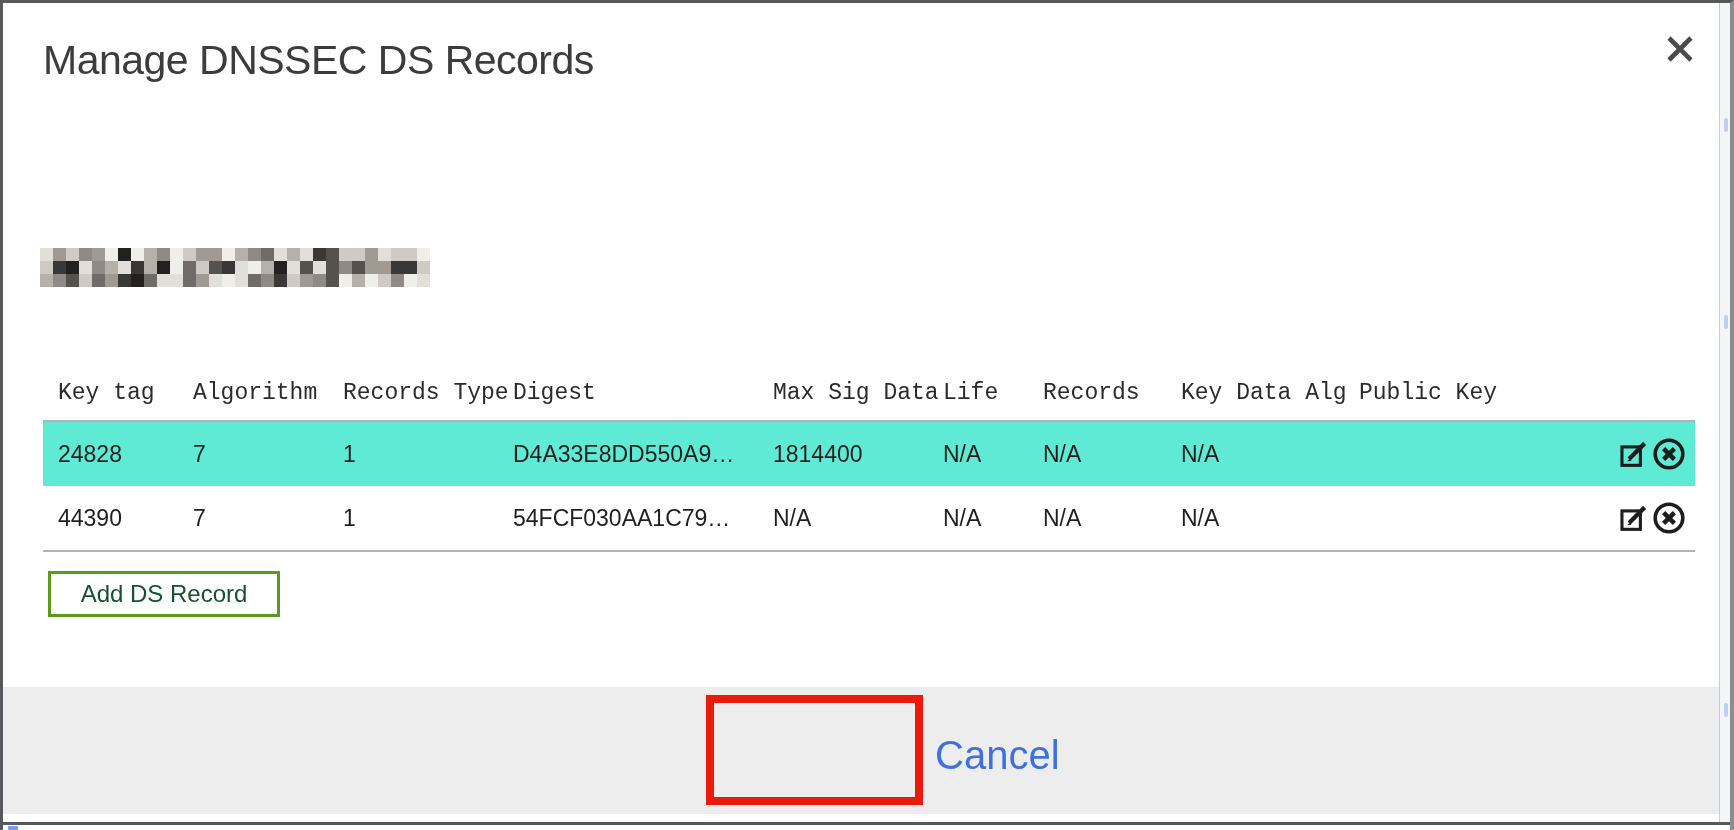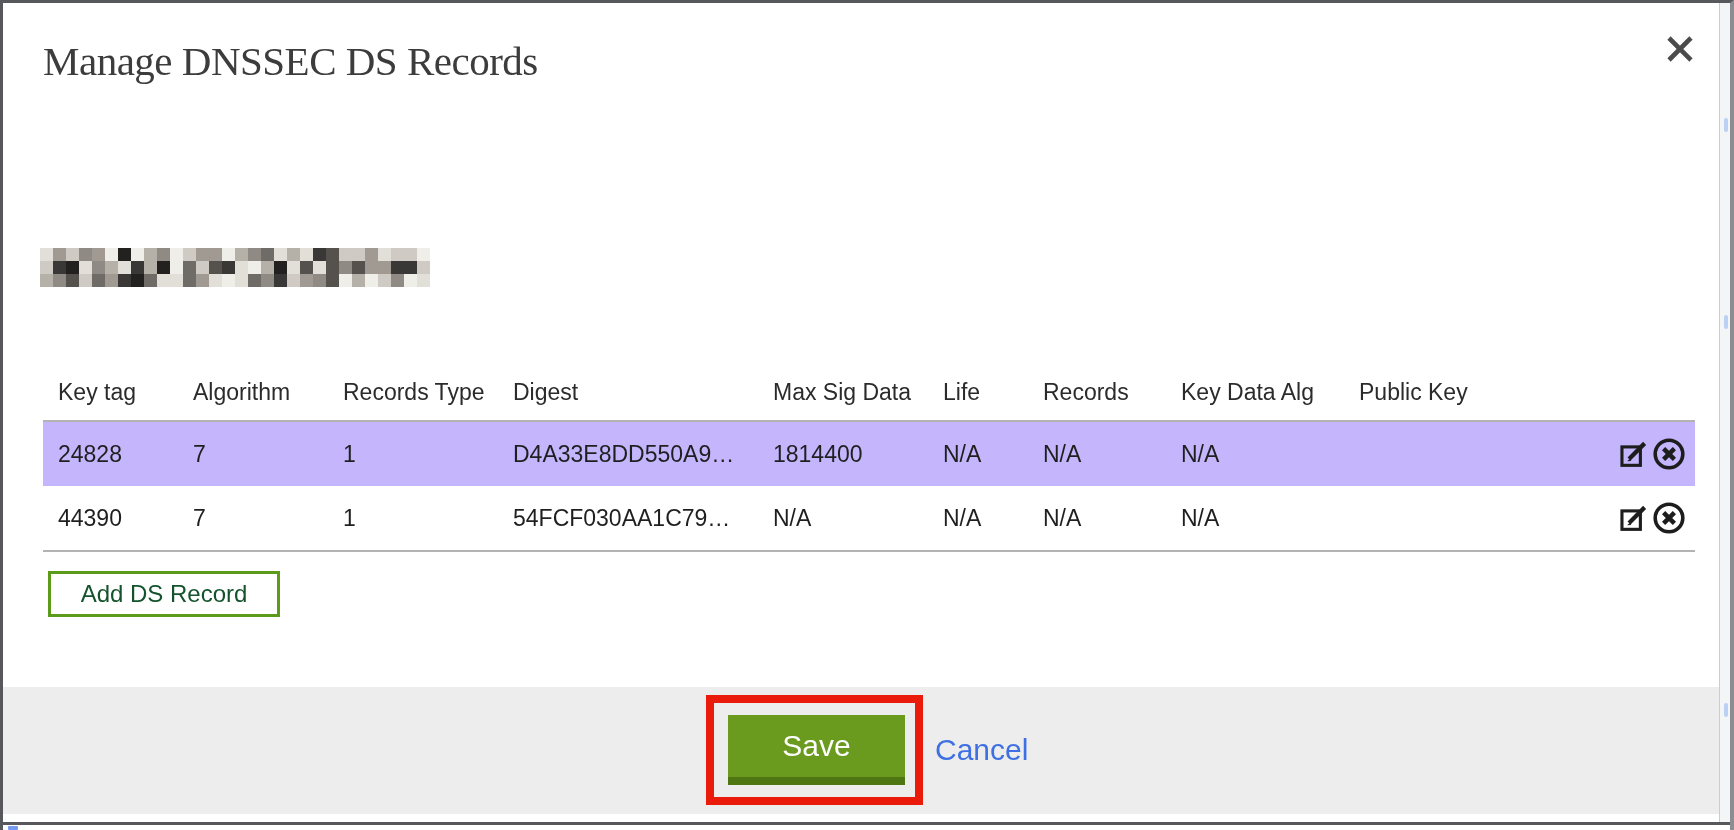--- a/index.html
+++ b/index.html
@@ -36,21 +36,20 @@
   }
   .modal {
     position: absolute; left: 0; top: 0; right: 10px; bottom: 8px;
     background: #ffffff;
     border-right: 1px solid #cccccc;
   }
   .modal-title {
     position: absolute; left: 40px; top: 34px;
     font-size: 41px; font-weight: 400; color: #3c3c3c;
     letter-spacing: -0.5px;
-    font-family: Liberation Serif, serif;
   }
   .close-btn {
     position: absolute; left: 1657px; top: 26px;
     width: 40px; height: 40px;
     background: none; border: none; cursor: pointer;
     display: flex; align-items: center; justify-content: center;
     color: #4b4b4b;
   }
   .redacted-domain {
     position: absolute; left: 37px; top: 245px;
@@ -66,24 +65,25 @@
     position: absolute; left: 40px; top: 370px;
     width: 1652px;
     border-collapse: collapse; table-layout: fixed;
   }
   .ds-table thead th {
     text-align: left; font-weight: 400;
     font-size: 23px; color: #2b2b2b;
     height: 48px; vertical-align: middle;
     border-bottom: 2px solid #b3b3b3;
     padding: 0 0 8px 0;
+    font-family: Liberation Mono, monospace;
   }
   .ds-table th:first-child, .ds-table td:first-child { padding-left: 15px; }
   .ds-table tbody tr { height: 65px; }
-  .ds-table tbody tr.row-odd { background: #c4b5fd; }
+  .ds-table tbody tr.row-odd { background: #5eead4; }
   .ds-table tbody tr.row-last td { border-bottom: 2px solid #b3b3b3; }
   .ds-table tbody td {
     font-size: 23px; color: #1f1f1f; vertical-align: middle;
   }
   .ds-table td.actions { text-align: right; padding-right: 8px; white-space: nowrap; }
   .icon-btn {
     background: none; border: none; padding: 0; cursor: pointer;
     color: #1d1d1d; vertical-align: middle;
     display: inline-flex; align-items: center; justify-content: center;
   }
@@ -112,21 +112,21 @@
     background: #6a9b1e;
     border: none;
     border-bottom: 8px solid #4e7712;
     color: #ffffff;
     font-size: 30px;
     font-family: "Liberation Sans", "DejaVu Sans", sans-serif;
     cursor: pointer;
   }
   .cancel-link {
     position: absolute; left: 932px; top: 46px;
-    font-size: 30px; color: #3e70e4; text-decoration: none;
+    font-size: 40px; color: #3e70e4; text-decoration: none;
     cursor: pointer;
   }
 </style>
 </head>
 <body>
 
 <div class="frame">
   <div class="modal">
 
     <h1 class="modal-title">Manage DNSSEC DS Records</h1>
@@ -309,21 +309,20 @@
             </button>
           </td>
         </tr>
       </tbody>
     </table>
 
     <button class="add-btn">Add DS Record</button>
 
     <div class="footer">
       <div class="annotation-box"></div>
-      <button class="save-btn">Save</button>
       <a class="cancel-link">Cancel</a>
     </div>
 
   </div>
 
   <div class="gutter">
     <div class="gutter-dash" style="top:115px"></div>
     <div class="gutter-dash" style="top:312px"></div>
     <div class="gutter-dash" style="top:700px"></div>
   </div>

